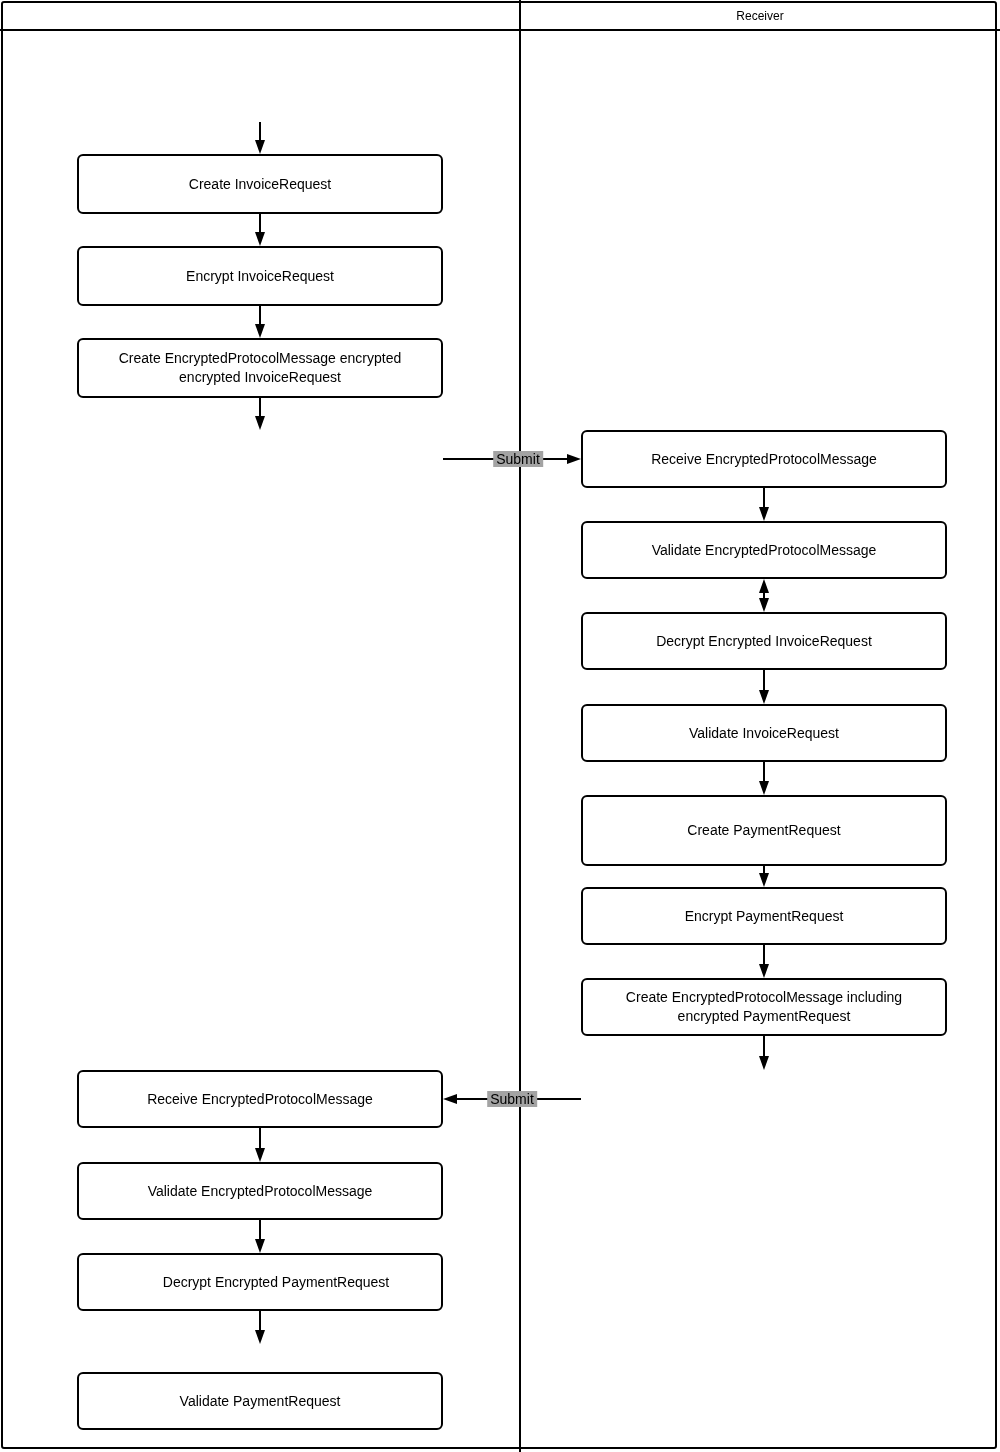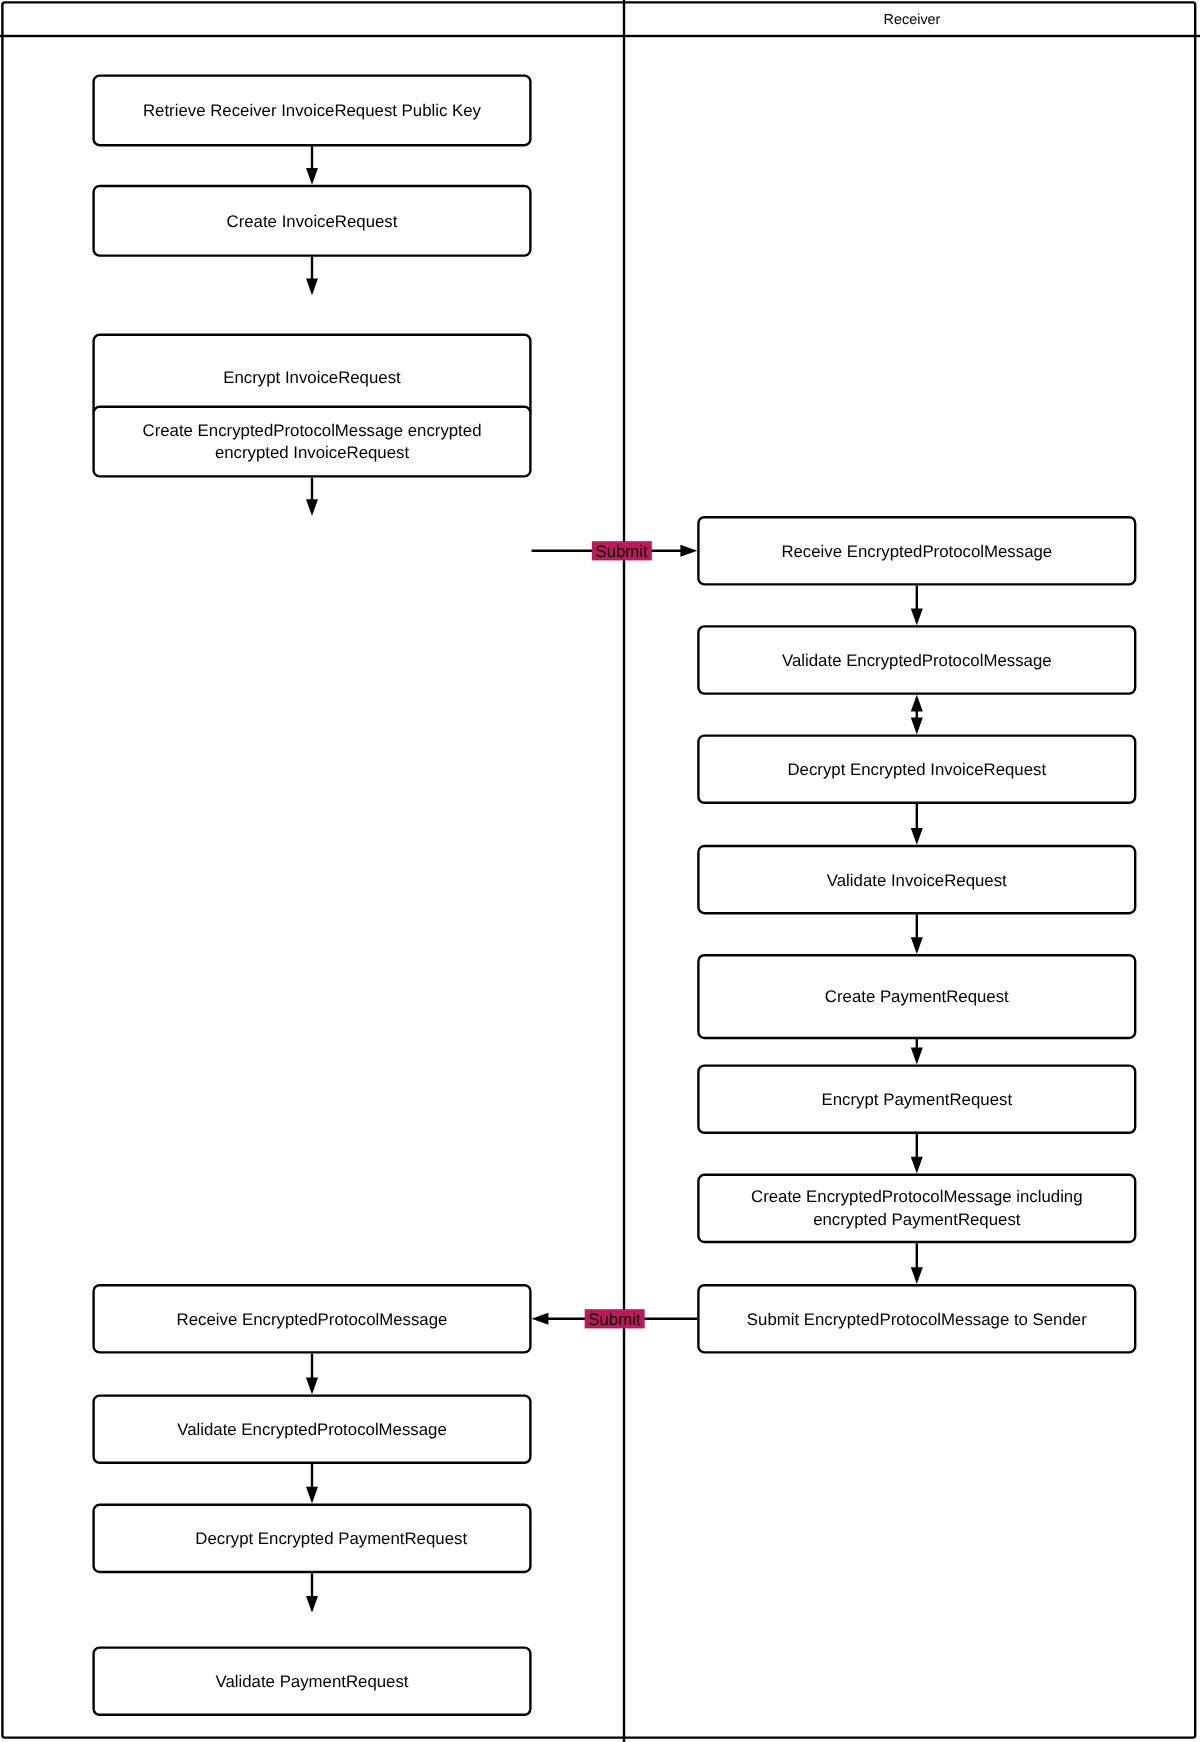--- a/index.html
+++ b/index.html
@@ -65,21 +65,21 @@
     font-size: 14px;
     line-height: 1.35;
     padding: 4px 16px;
     z-index: 3;
   }
   .node.s-col { left: 77px; }
   .node.r-col { left: 581px; }
   .edge-label {
     position: absolute;
     transform: translate(-50%, -50%);
-    background: #be185d;
+    background: #a3a3a3;
     padding: 0 3px;
     font-size: 14px;
     white-space: nowrap;
     z-index: 4;
   }
 </style>
 </head>
 <body>
 
 <div class="canvas">
@@ -156,31 +156,29 @@
     </g>
     <g>
       <line x1="581" y1="1099" x2="456" y2="1099"></line>
         <polygon points="457,1094 457,1104 443,1099"></polygon>
     </g>
   </svg>
 
   <span class="edge-label" style="left:518px; top:459px;">Submit</span>
   <span class="edge-label" style="left:512px; top:1099px;">Submit</span>
 
-  <div class="node s-col" style="top:62px; height:60px;">Retrieve Receiver InvoiceRequest Public Key</div>
   <div class="node s-col" style="top:154px; height:60px;">Create InvoiceRequest</div>
-  <div class="node s-col" style="top:246px; height:72px;margin-top:32px;">Encrypt InvoiceRequest</div>
+  <div class="node s-col" style="top:246px; height:60px;">Encrypt InvoiceRequest</div>
   <div class="node s-col" style="top:338px; height:60px;">Create EncryptedProtocolMessage encrypted encrypted InvoiceRequest</div>
   <div class="node s-col" style="top:1070px; height:58px;">Receive EncryptedProtocolMessage</div>
   <div class="node s-col" style="top:1162px; height:58px;">Validate EncryptedProtocolMessage</div>
   <div class="node s-col" style="top:1253px; height:58px;padding-left:48px;">Decrypt Encrypted PaymentRequest</div>
   <div class="node s-col" style="top:1344px; height:58px;margin-top:28px;">Validate PaymentRequest</div>
 
   <div class="node r-col" style="top:430px; height:58px;">Receive EncryptedProtocolMessage</div>
   <div class="node r-col" style="top:521px; height:58px;">Validate EncryptedProtocolMessage</div>
   <div class="node r-col" style="top:612px; height:58px;">Decrypt Encrypted InvoiceRequest</div>
   <div class="node r-col" style="top:704px; height:58px;">Validate InvoiceRequest</div>
   <div class="node r-col" style="top:795px; height:71px;">Create PaymentRequest</div>
   <div class="node r-col" style="top:887px; height:58px;">Encrypt PaymentRequest</div>
   <div class="node r-col" style="top:978px; height:58px;">Create EncryptedProtocolMessage including encrypted PaymentRequest</div>
-  <div class="node r-col" style="top:1070px; height:58px;">Submit EncryptedProtocolMessage to Sender</div>
 
 </div>
 
 </body></html>

